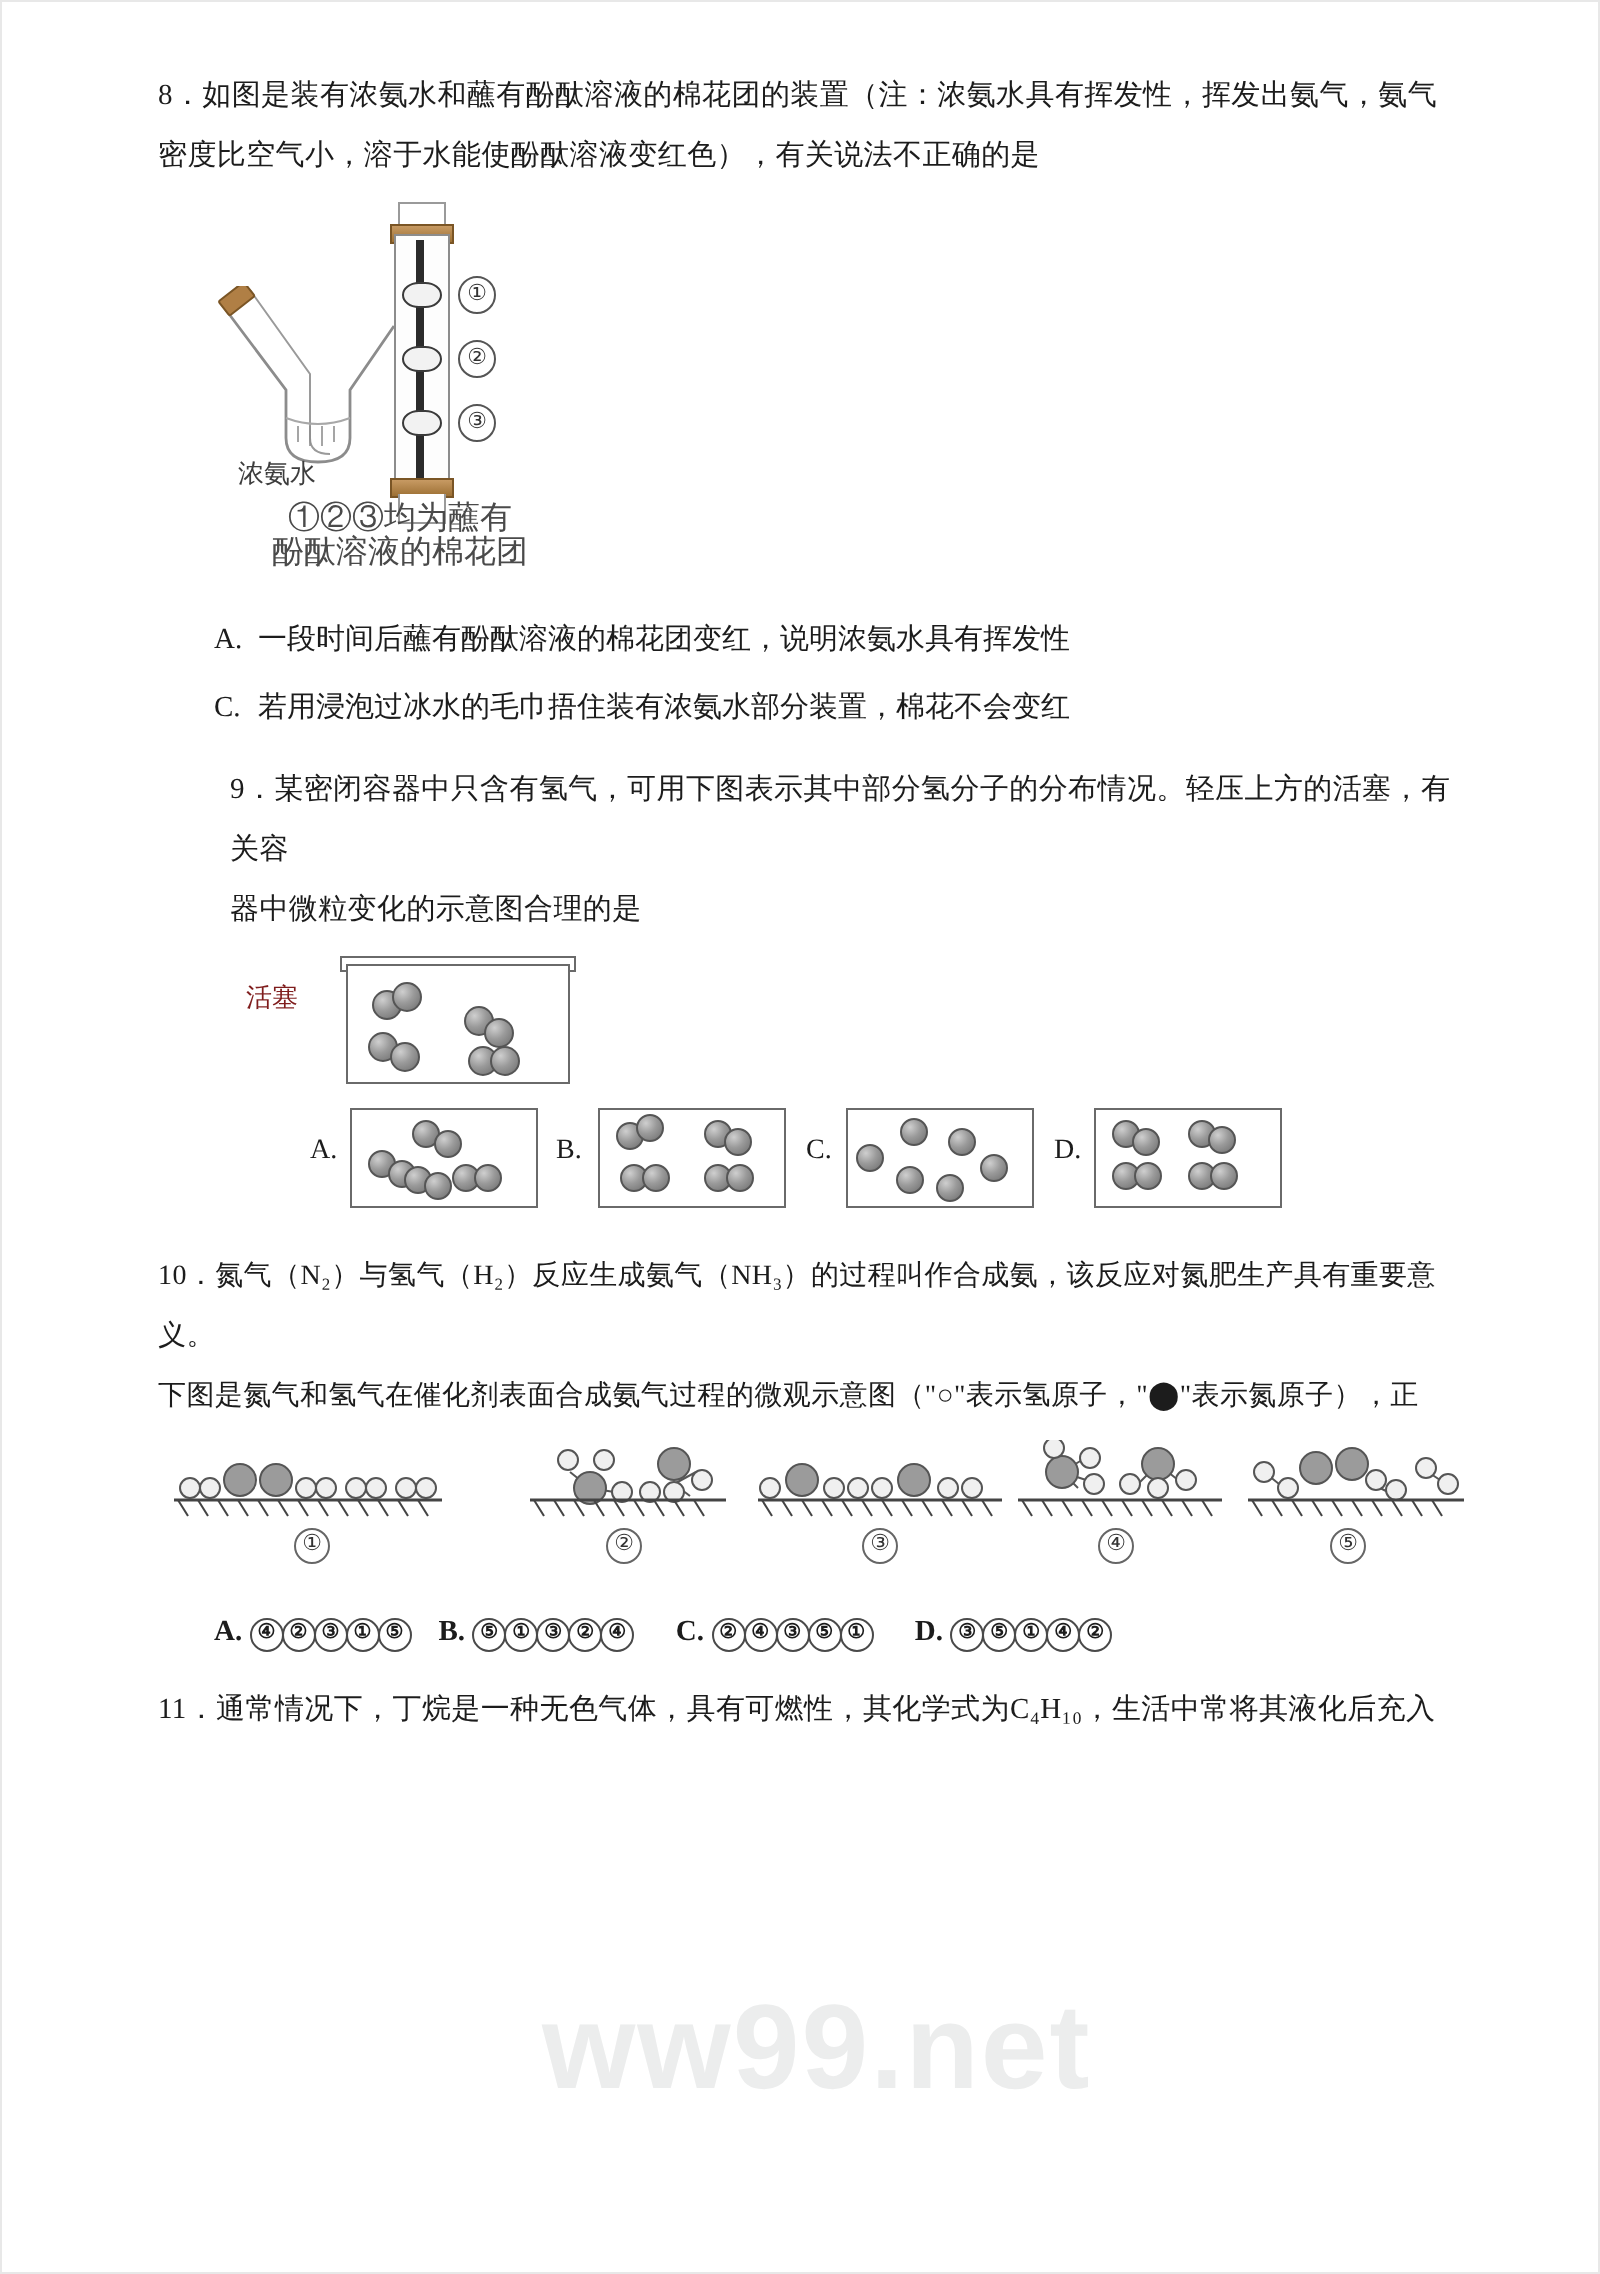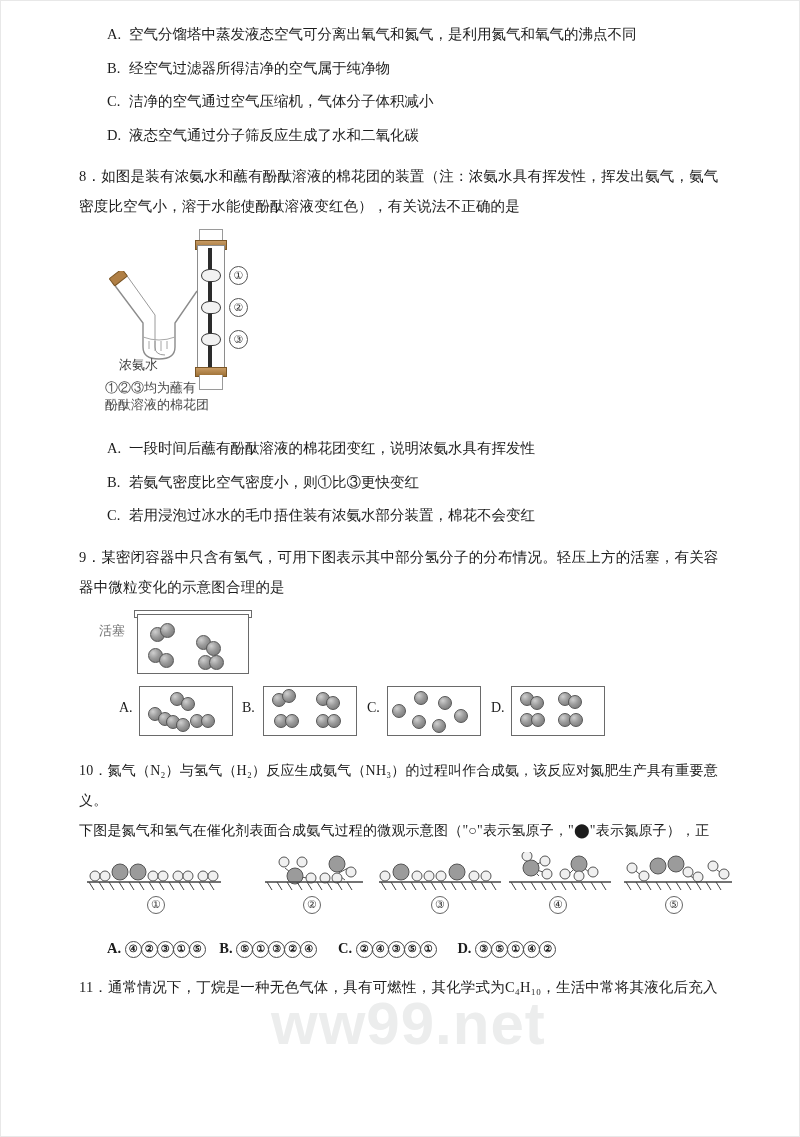--- a/index.html
+++ b/index.html
@@ -44,21 +44,21 @@
     line-height:30px;
     margin:0;
     letter-spacing:0.2px;
   }
 
   
   .fig8{position:relative;height:212px;margin-top:8px;}
   .fig8-inner{position:relative;left:20px;top:0;width:210px;height:210px;}
   .f8-cap{
     position:absolute;left:6px;top:150px;width:190px;
-    text-align:left;font-size:13px;line-height:17px;color:#4a4a4a;
+    text-align:center;font-size:16px;line-height:17px;color:#4a4a4a;
     font-family:"Liberation Sans",sans-serif;
   }
   .f8-amm{
     position:absolute;left:20px;top:127px;font-size:13px;color:#3d3d3d;
     font-family:"Liberation Sans",sans-serif;
   }
   .tube{
     position:absolute;left:98px;top:16px;width:26px;height:126px;
     border:1px solid #8c8c8c;background:#fdfdfd;
   }
@@ -89,21 +89,21 @@
   .cnum.n2{top:69px;}
   .cnum.n3{top:101px;}
   .flask{
     position:absolute;left:10px;top:42px;width:92px;height:90px;
   }
   .flask svg{display:block;}
 
   
   .fig9{position:relative;height:150px;margin-top:6px;}
   .piston-label{
-    position:absolute;left:20px;top:14px;font-size:13px;color:#737373;
+    position:absolute;left:8px;top:14px;font-size:13px;color:#7f1d1d;
     font-family:"Liberation Sans",sans-serif;
   }
   .box{
     position:absolute;border:1.5px solid #6a6a6a;background:#fff;
   }
   .box.top{left:58px;top:6px;width:110px;height:58px;}
   .piston-bar{
     position:absolute;left:55px;top:2px;width:116px;height:6px;
     border:1.5px solid #6a6a6a;background:#fff;
   }
@@ -132,34 +132,20 @@
 </style>
 </head>
 <body>
 
 <div class="page">
 
   <div class="watermark">ww99.net</div>
 
   <div class="content">
 
-    <div>
-      <p class="opt">
-        <span class="lab">A.</span><span>空气分馏塔中蒸发液态空气可分离出氧气和氮气，是利用氮气和氧气的沸点不同</span>
-      </p>
-      <p class="opt">
-        <span class="lab">B.</span><span>经空气过滤器所得洁净的空气属于纯净物</span>
-      </p>
-      <p class="opt">
-        <span class="lab">C.</span><span>洁净的空气通过空气压缩机，气体分子体积减小</span>
-      </p>
-      <p class="opt">
-        <span class="lab">D.</span><span>液态空气通过分子筛反应生成了水和二氧化碳</span>
-      </p>
-    </div>
 
     <div style="margin-top:6px;">
       <p class="qline">8．如图是装有浓氨水和蘸有酚酞溶液的棉花团的装置（注：浓氨水具有挥发性，挥发出氨气，氨气</p>
       <p class="qline">密度比空气小，溶于水能使酚酞溶液变红色），有关说法不正确的是</p>
 
       <div class="fig8">
         <div class="fig8-inner">
 
           <div class="flask">
             <svg width="92" height="92" viewBox="0 0 92 92">
@@ -198,29 +184,26 @@
           </div>
 
         </div>
       </div>
 
       <div>
         <p class="opt">
           <span class="lab">A.</span><span>一段时间后蘸有酚酞溶液的棉花团变红，说明浓氨水具有挥发性</span>
         </p>
         <p class="opt">
-          <span class="lab">B.</span><span>若氨气密度比空气密度小，则①比③更快变红</span>
-        </p>
-        <p class="opt">
           <span class="lab">C.</span><span>若用浸泡过冰水的毛巾捂住装有浓氨水部分装置，棉花不会变红</span>
         </p>
       </div>
     </div>
 
-    <div style="margin-top:2px;">
+    <div style="margin-top:2px;margin-left:36px;">
       <p class="qline">9．某密闭容器中只含有氢气，可用下图表示其中部分氢分子的分布情况。轻压上方的活塞，有关容</p>
       <p class="qline">器中微粒变化的示意图合理的是</p>
 
       <div class="fig9">
         <div class="piston-label">活塞</div>
         <div class="piston-bar"></div>
         <div class="box top">
 
           <div class="sph" style="left:12px;top:12px;width:13px;height:13px;"></div>
           <div class="sph" style="left:22px;top:8px;width:13px;height:13px;"></div>

